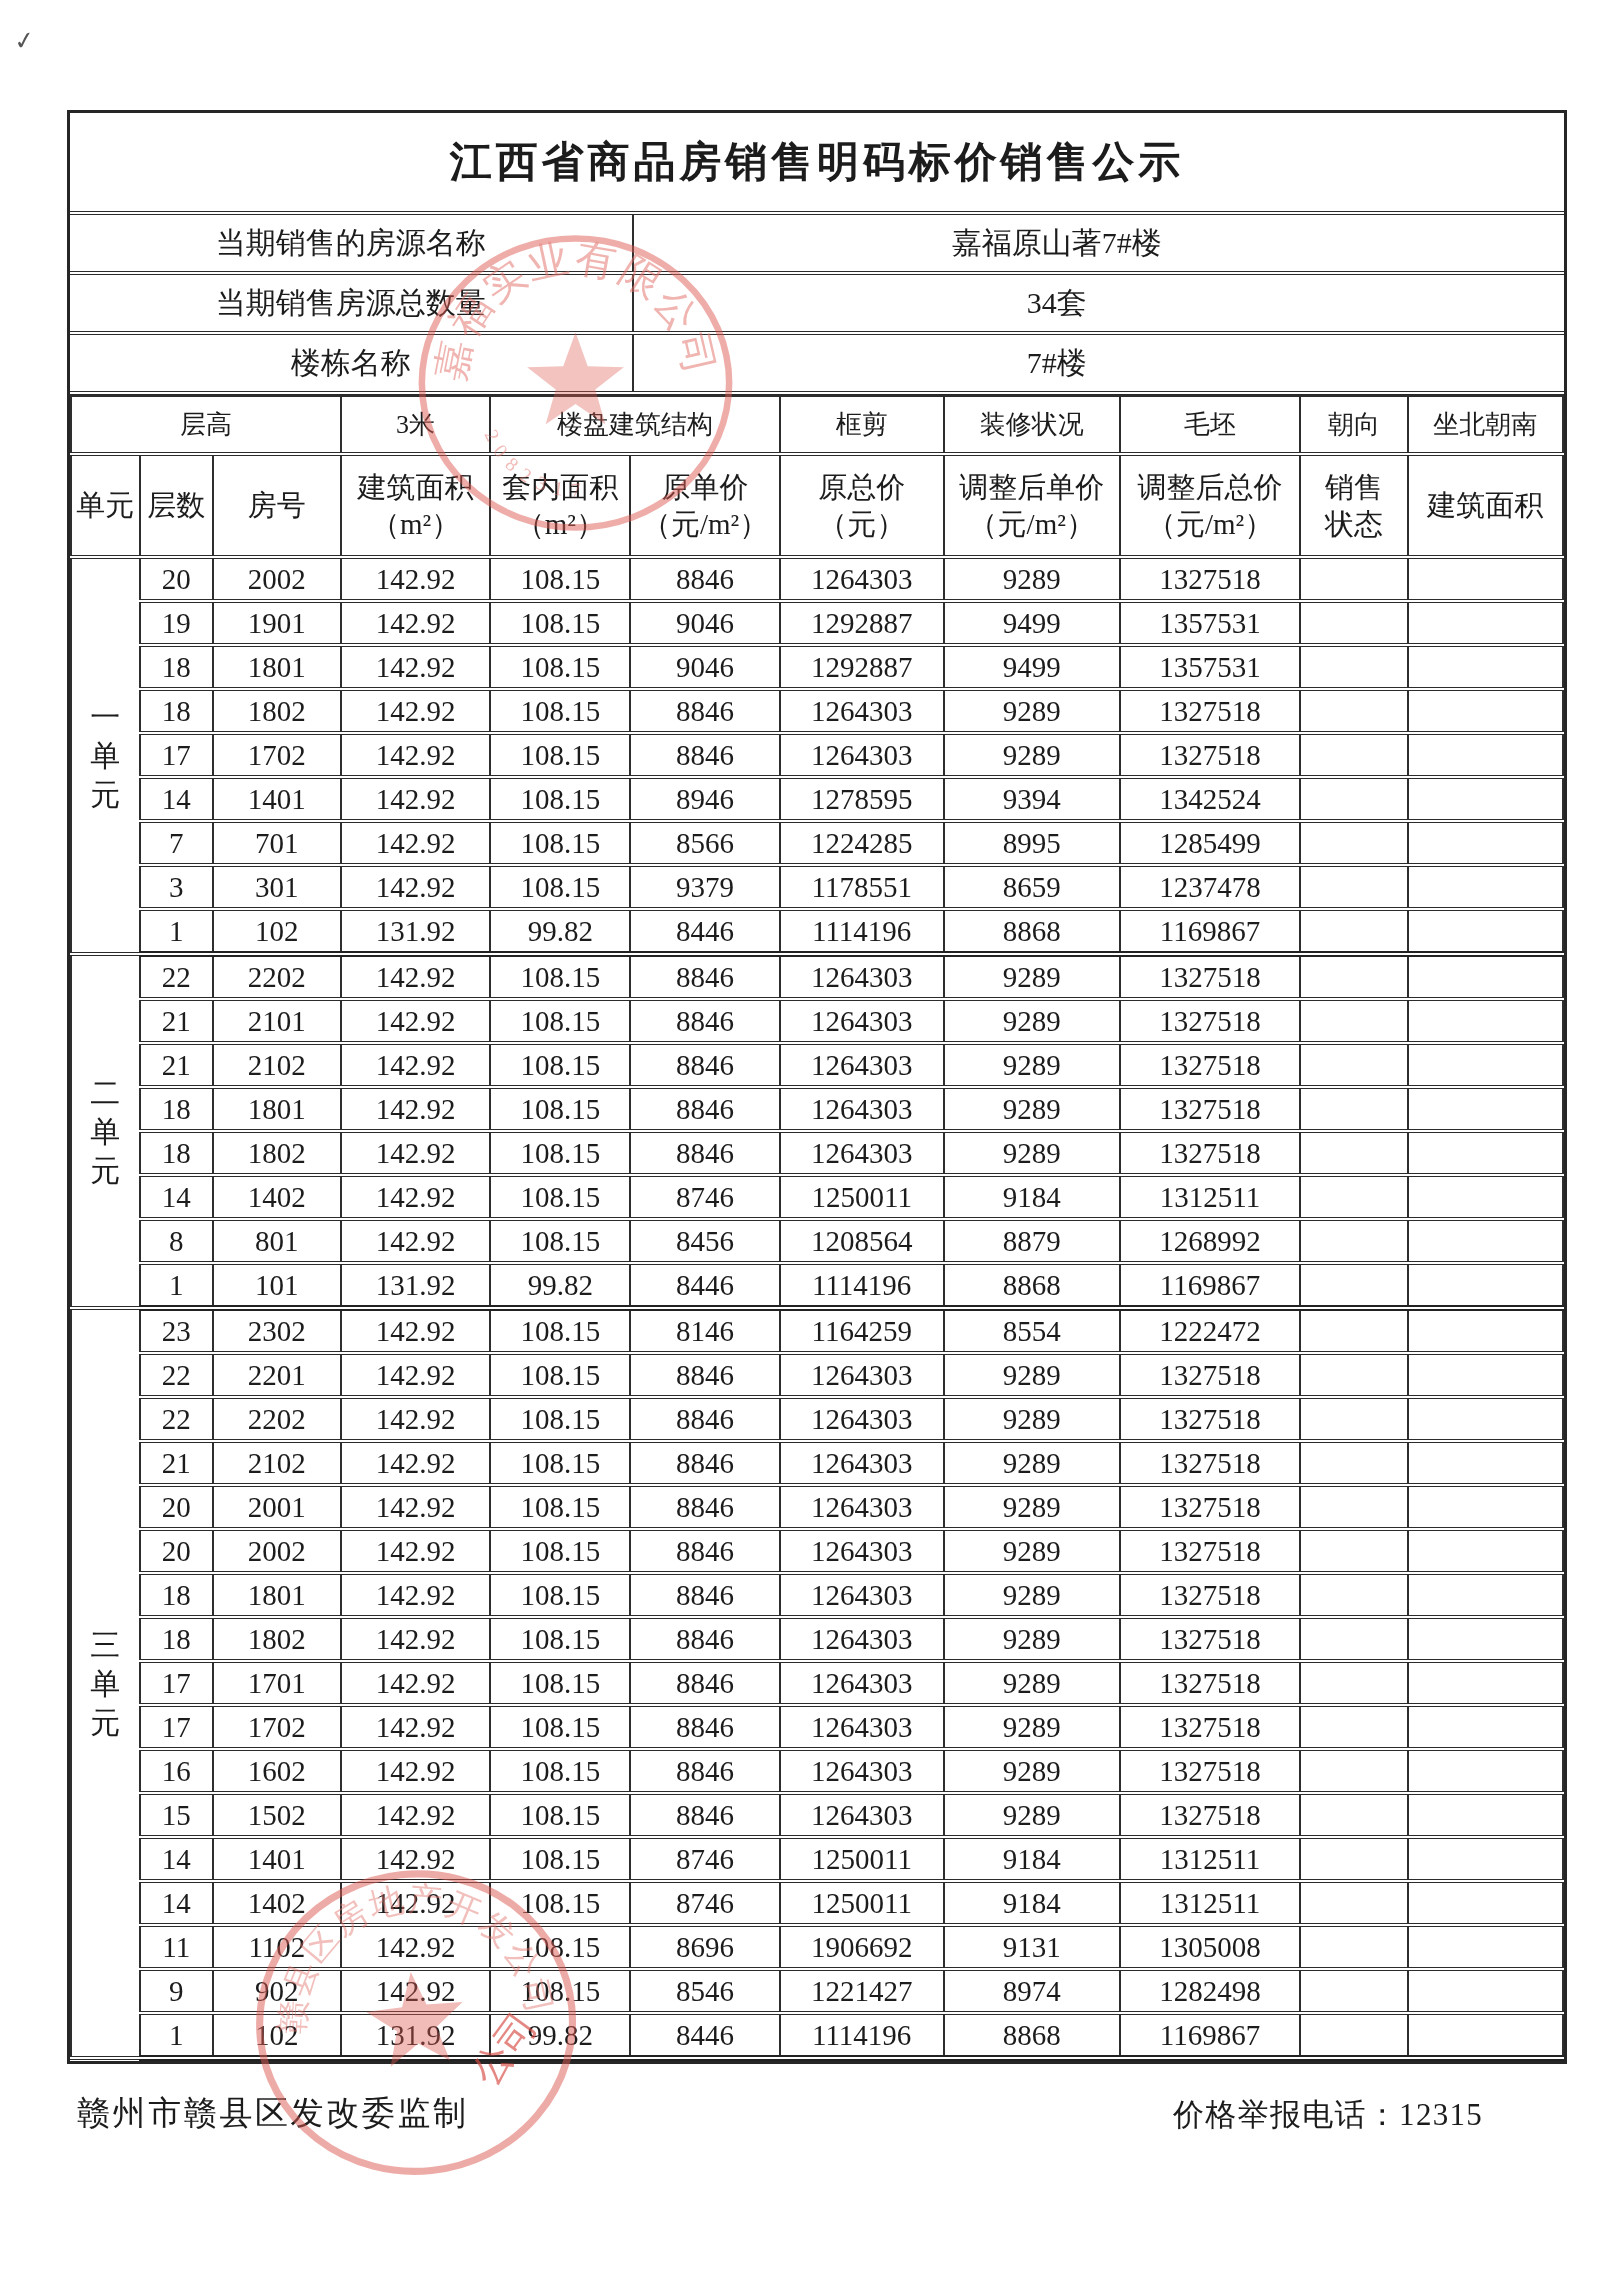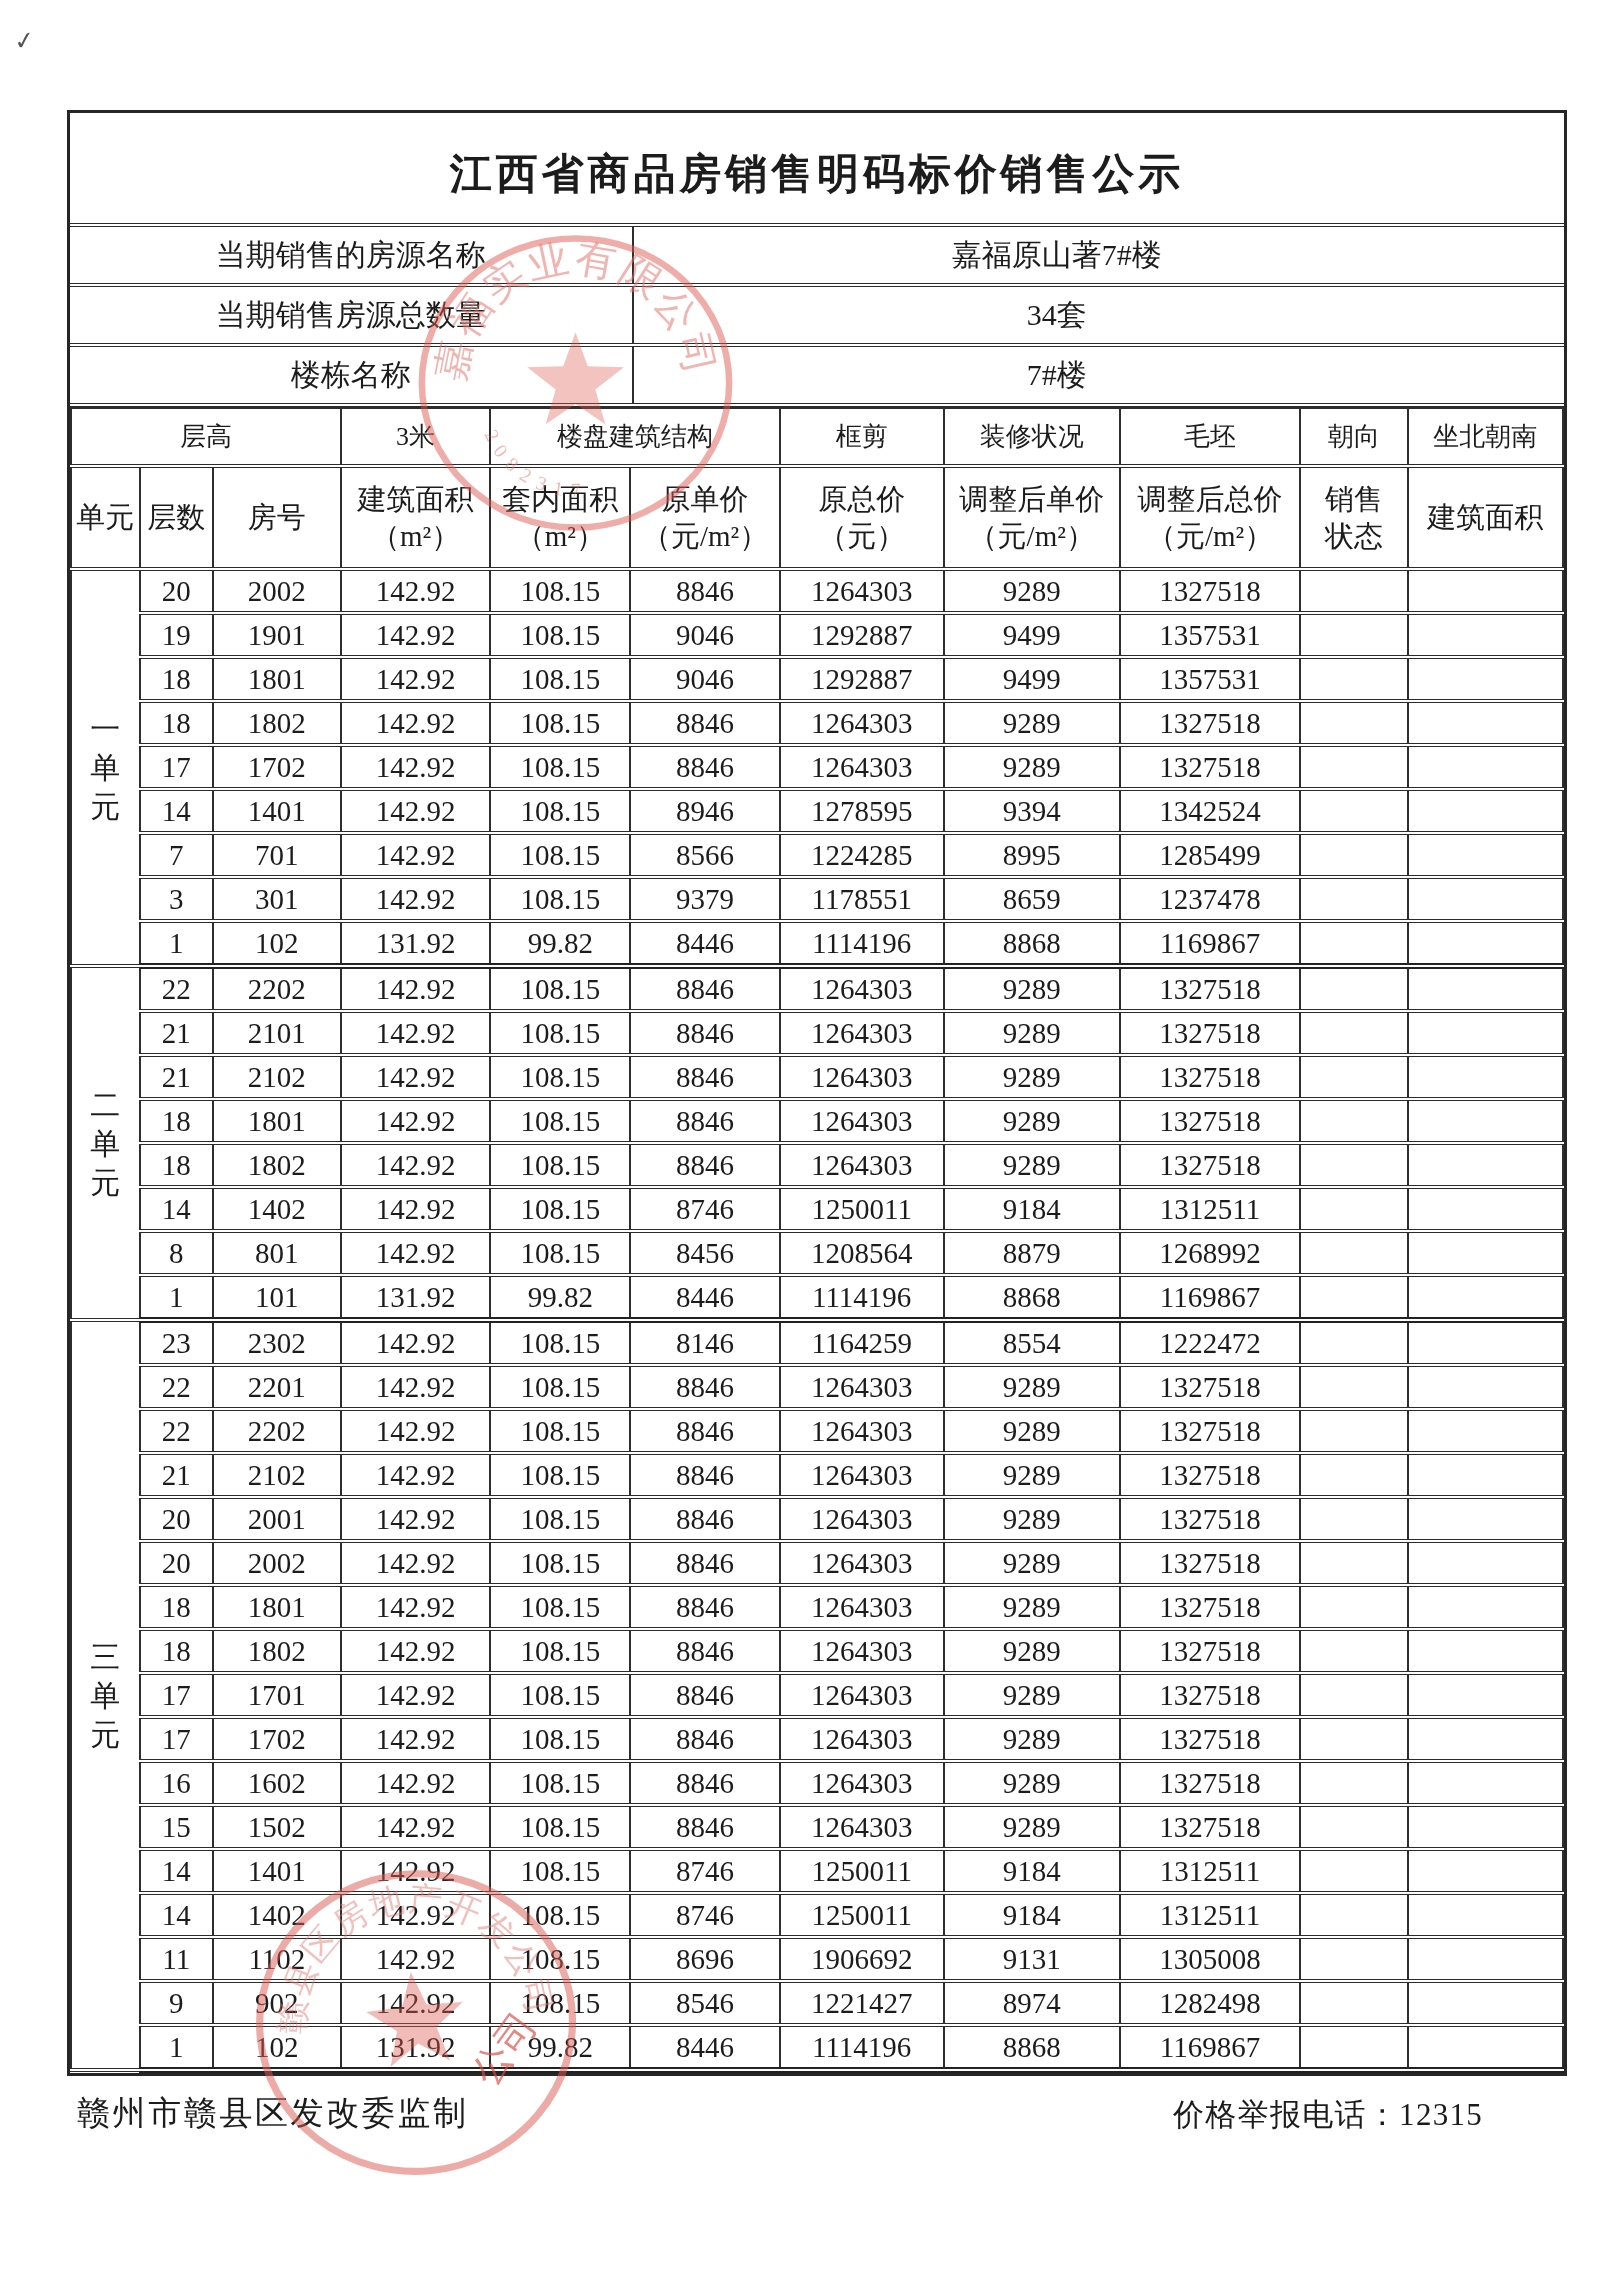--- a/index.html
+++ b/index.html
@@ -13,21 +13,20 @@
     transform:rotate(-8deg);
   }
   .sheet{
     position:absolute;left:67px;top:110px;width:1494px;
     border:3.9px solid #262626;background:transparent;
   }
   .title-row{
     height:98px;display:flex;align-items:center;justify-content:center;
     font-size:42px;font-weight:bold;letter-spacing:3.9px;
     border-bottom:4.6px double #2b2b2b;
-    margin-top:12px;
   }
   .info-row{display:flex;height:56px;border-bottom:4.6px double #2b2b2b;}
   .info-label{
     width:37.6%;border-right:2.6px solid #2e2e2e;
     display:flex;align-items:center;justify-content:center;font-size:30px;
   }
   .info-value{
     flex:1;display:flex;align-items:center;justify-content:center;
     font-size:30px;padding-right:84px;
   }

